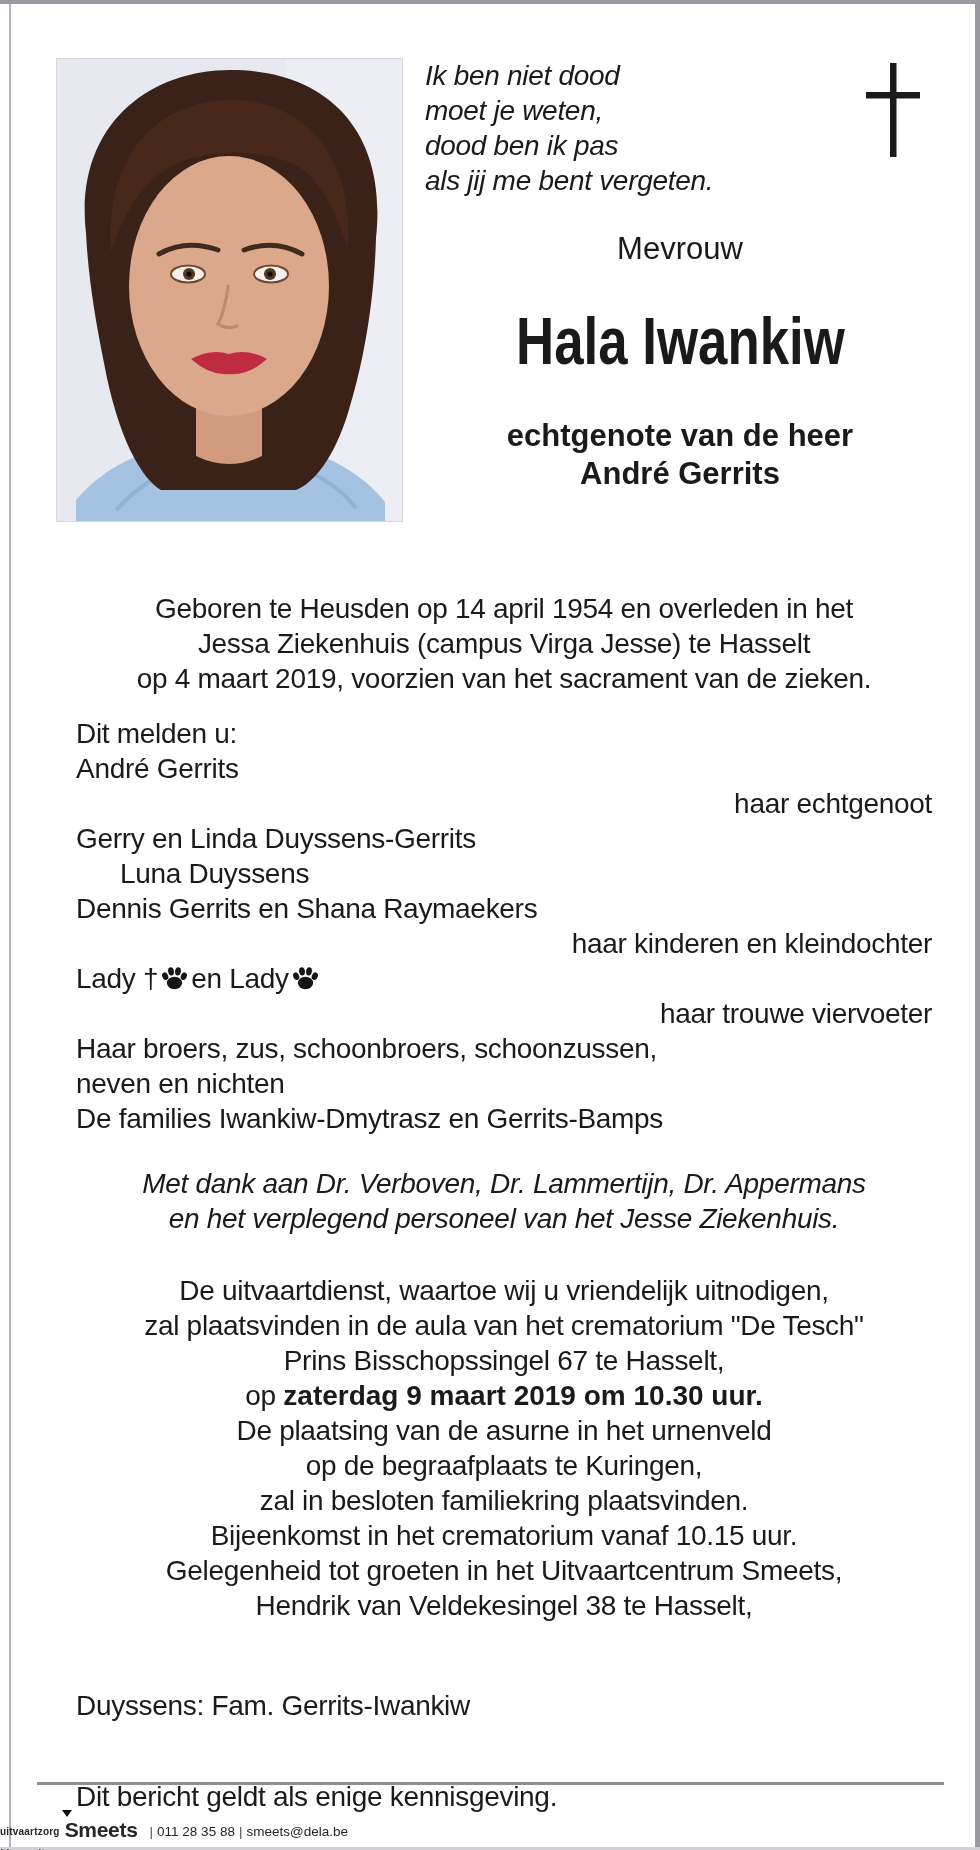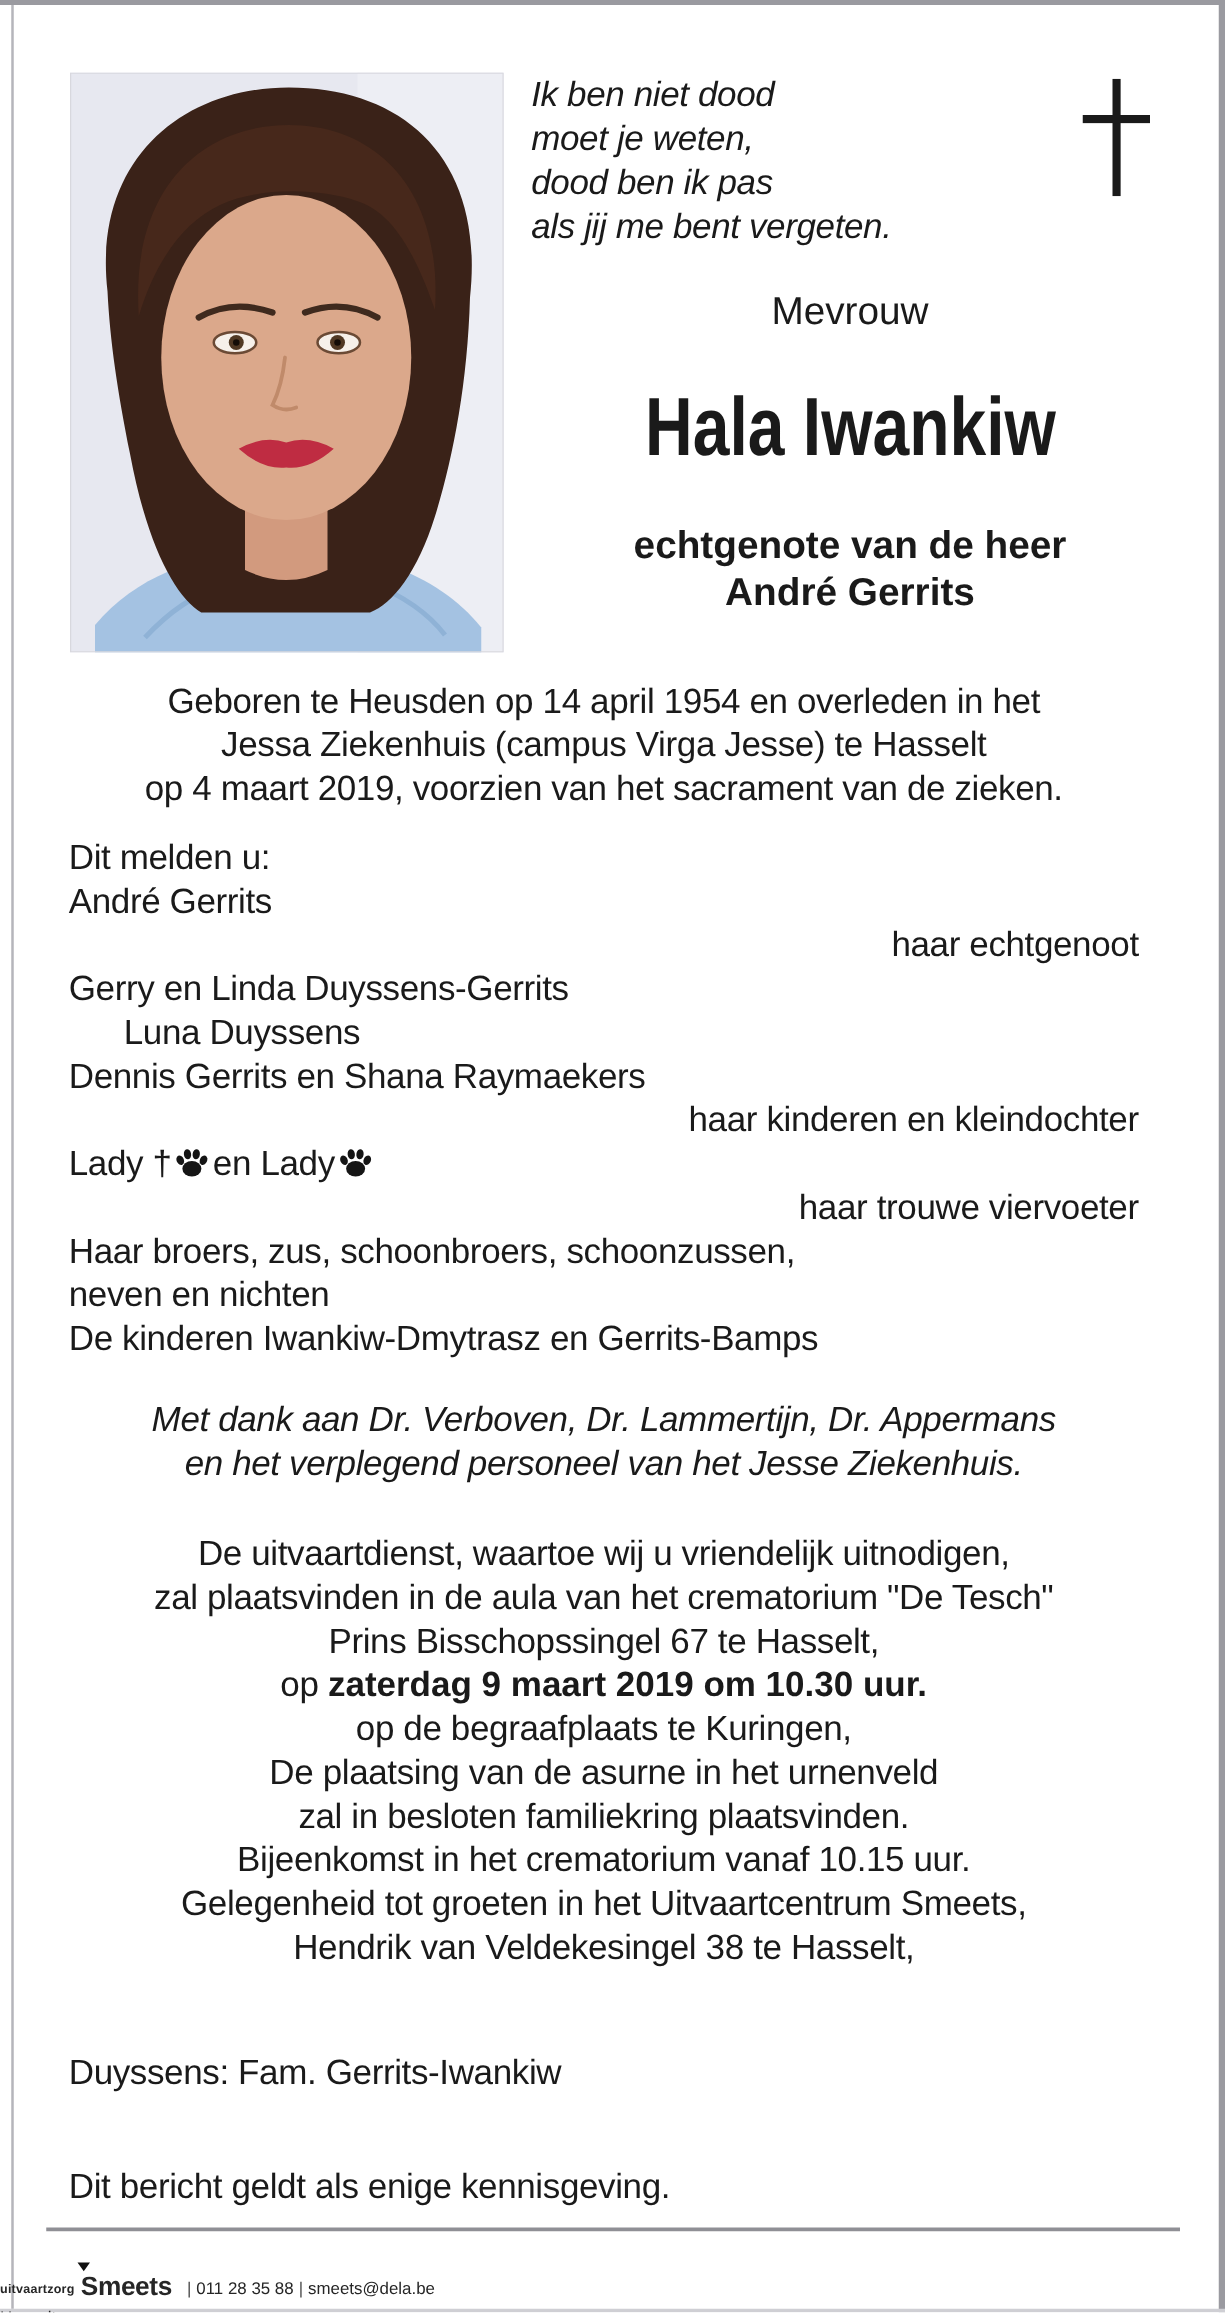--- a/index.html
+++ b/index.html
@@ -17,21 +17,21 @@
 
   .poem{position:absolute;left:425px;top:58px;font-style:italic;font-size:28px;line-height:35px;letter-spacing:-0.3px;}
   .cross{position:absolute;left:866px;top:63px;width:54px;height:94px;}
 
   .right-col{position:absolute;left:410px;width:540px;text-align:center;}
   .salutation{top:231px;font-size:31px;line-height:36px;}
   .name{top:306px;font-size:66px;line-height:70px;font-weight:700;white-space:nowrap;}
   .name .squeeze{display:inline-block;transform:scaleX(0.8);transform-origin:50% 50%;}
   .relation{top:417px;font-size:31px;line-height:38px;font-weight:700;}
 
-  .block{position:absolute;left:55px;width:856px;font-size:28px;line-height:35px;letter-spacing:-0.3px;}
+  .block{position:absolute;left:76px;width:856px;font-size:28px;line-height:35px;letter-spacing:-0.3px;margin-top:48px;}
   .centered{text-align:center;}
   .born{top:543px;}
   .announce{top:668px;text-align:left;}
   .announce .rel{text-align:right;}
   .announce .indent{padding-left:44px;}
   .paw{width:27px;height:24px;vertical-align:-2px;margin:0 3px;}
   .thanks{top:1118px;font-style:italic;}
   .ceremony{top:1225px;}
   .ceremony b{letter-spacing:0;}
   .rouwadres{top:1640px;text-align:left;}
@@ -129,35 +129,35 @@
           <ellipse cx="13.5" cy="17" rx="7.6" ry="6.2" fill="#151515"></ellipse>
           <ellipse cx="4.2" cy="10.2" rx="2.9" ry="3.9" fill="#151515" transform="rotate(-25 4.2 10.2)"></ellipse>
           <ellipse cx="10" cy="5.4" rx="2.9" ry="4.1" fill="#151515" transform="rotate(-8 10 5.4)"></ellipse>
           <ellipse cx="17" cy="5.4" rx="2.9" ry="4.1" fill="#151515" transform="rotate(8 17 5.4)"></ellipse>
           <ellipse cx="22.8" cy="10.2" rx="2.9" ry="3.9" fill="#151515" transform="rotate(25 22.8 10.2)"></ellipse>
         </svg>
     </div>
     <div class="rel">haar trouwe viervoeter</div>
     <div>Haar broers, zus, schoonbroers, schoonzussen,</div>
     <div>neven en nichten</div>
-    <div>De kinderen Iwankiw-Dmytrasz en Gerrits-Bamps</div>
+    <div>De families Iwankiw-Dmytrasz en Gerrits-Bamps</div>
   </div>
 
   <div class="block centered thanks">
     <div>Met dank aan Dr. Verboven, Dr. Lammertijn, Dr. Appermans</div>
     <div>en het verplegend personeel van het Jesse Ziekenhuis.</div>
   </div>
 
   <div class="block centered ceremony">
     <div>De uitvaartdienst, waartoe wij u vriendelijk uitnodigen,</div>
     <div>zal plaatsvinden in de aula van het crematorium "De Tesch"</div>
     <div>Prins Bisschopssingel 67 te Hasselt,</div>
     <div><span>op </span><b>zaterdag 9 maart 2019 om 10.30 uur.</b></div>
+    <div>De plaatsing van de asurne in het urnenveld</div>
     <div>op de begraafplaats te Kuringen,</div>
-    <div>De plaatsing van de asurne in het urnenveld</div>
     <div>zal in besloten familiekring plaatsvinden.</div>
     <div>Bijeenkomst in het crematorium vanaf 10.15 uur.</div>
     <div>Gelegenheid tot groeten in het Uitvaartcentrum Smeets,</div>
     <div>Hendrik van Veldekesingel 38 te Hasselt,</div>
   </div>
 
   <div class="block rouwadres">
     <div>Duyssens: Fam. Gerrits-Iwankiw</div>
   </div>
 

